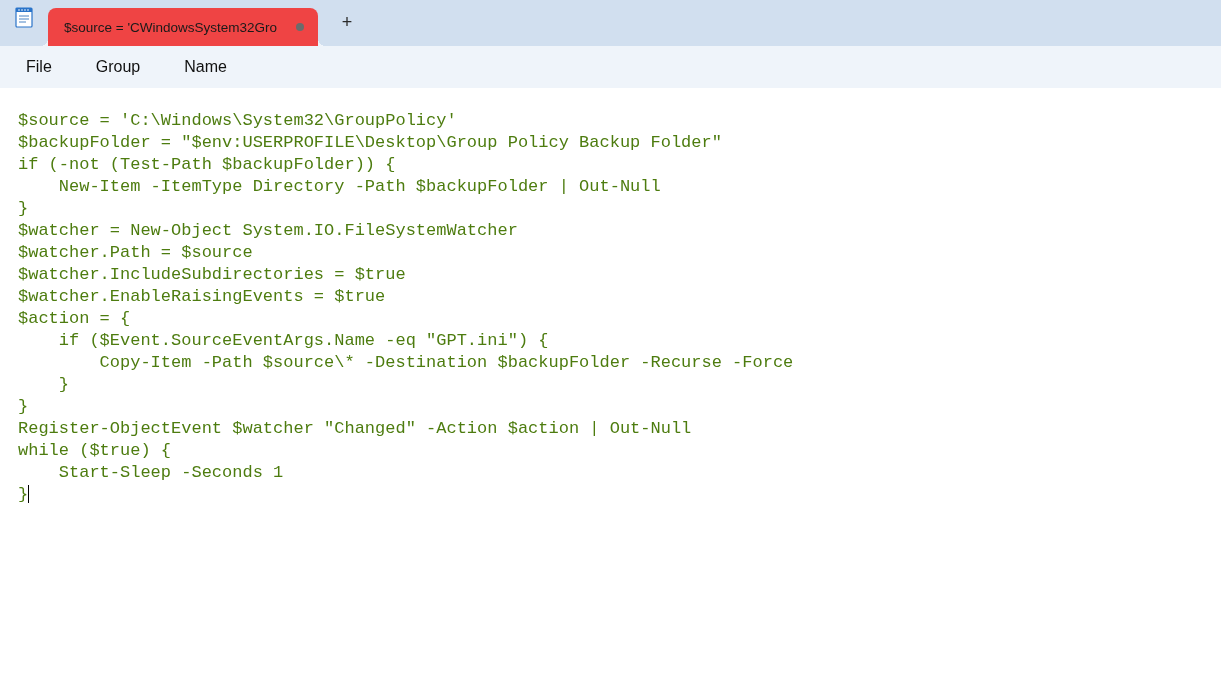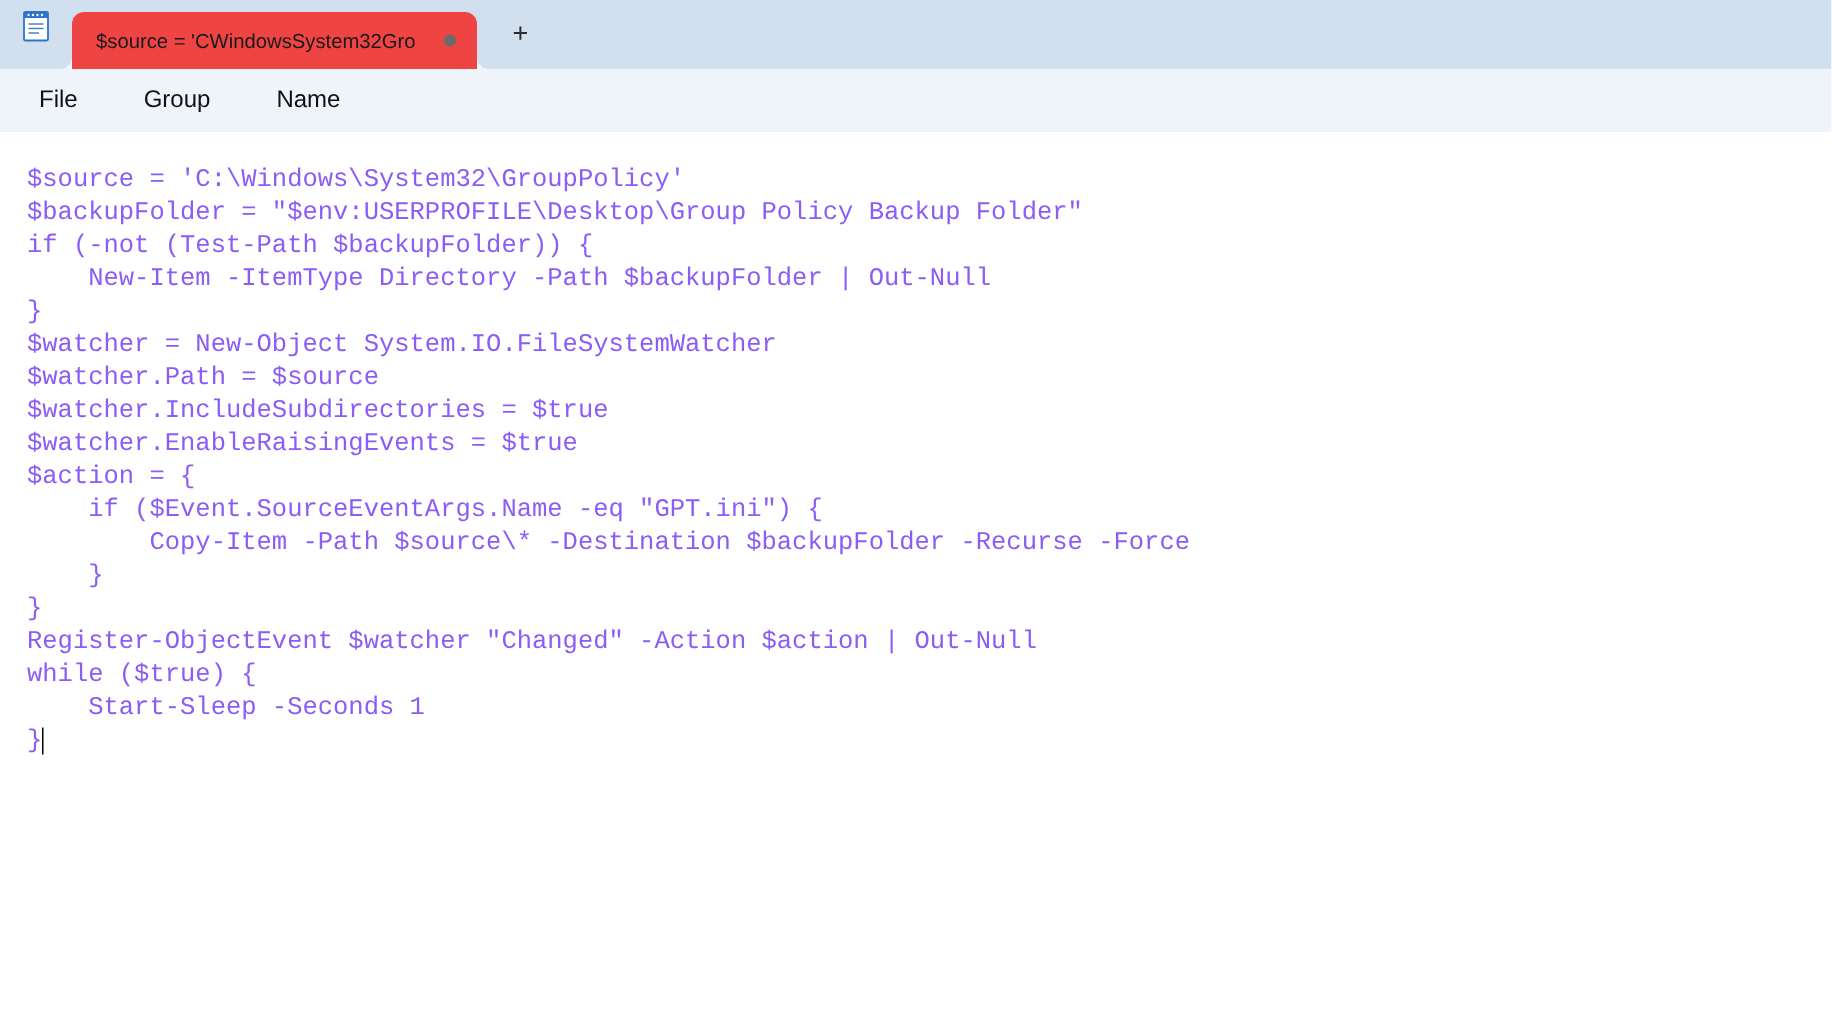--- a/index.html
+++ b/index.html
@@ -85,21 +85,21 @@
     color:#111;
     padding: 6px 14px;
     border-radius:4px;
     cursor:pointer;
   }
   .editor {
     padding: 22px 18px 0 18px;
     font-family: Consolas, "Courier New", monospace;
     font-size: 17px;
     line-height: 22px;
-    color:#8b5cf6;
+    color:#4d7c0f;
     white-space: pre;
     position: relative;
   }
   .cursor {
     display:inline-block;
     width:1px; height:18px;
     background:#000;
     vertical-align: text-bottom;
     margin-bottom:1px;
   }

